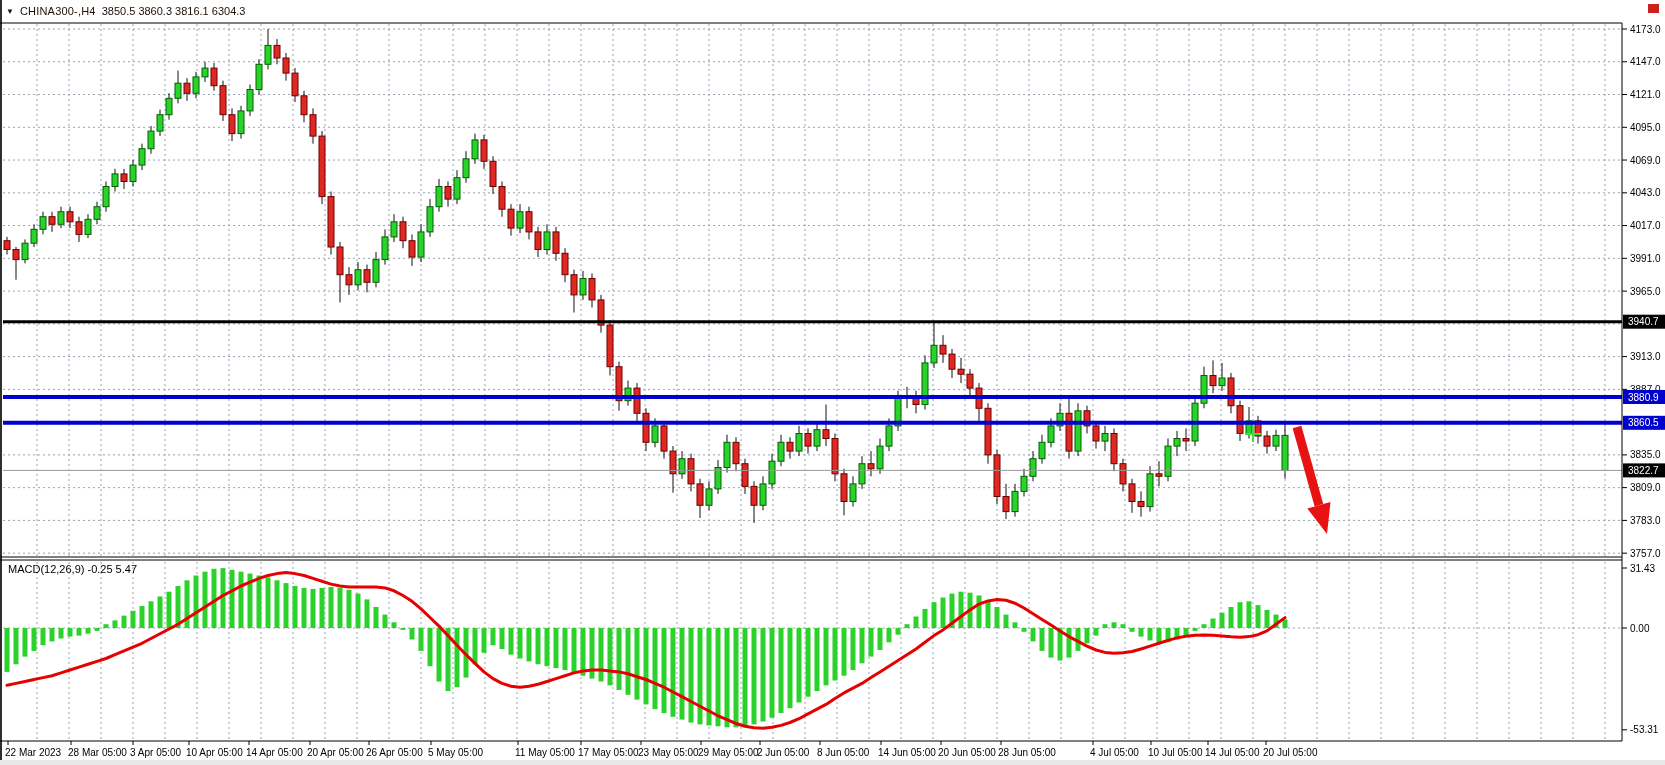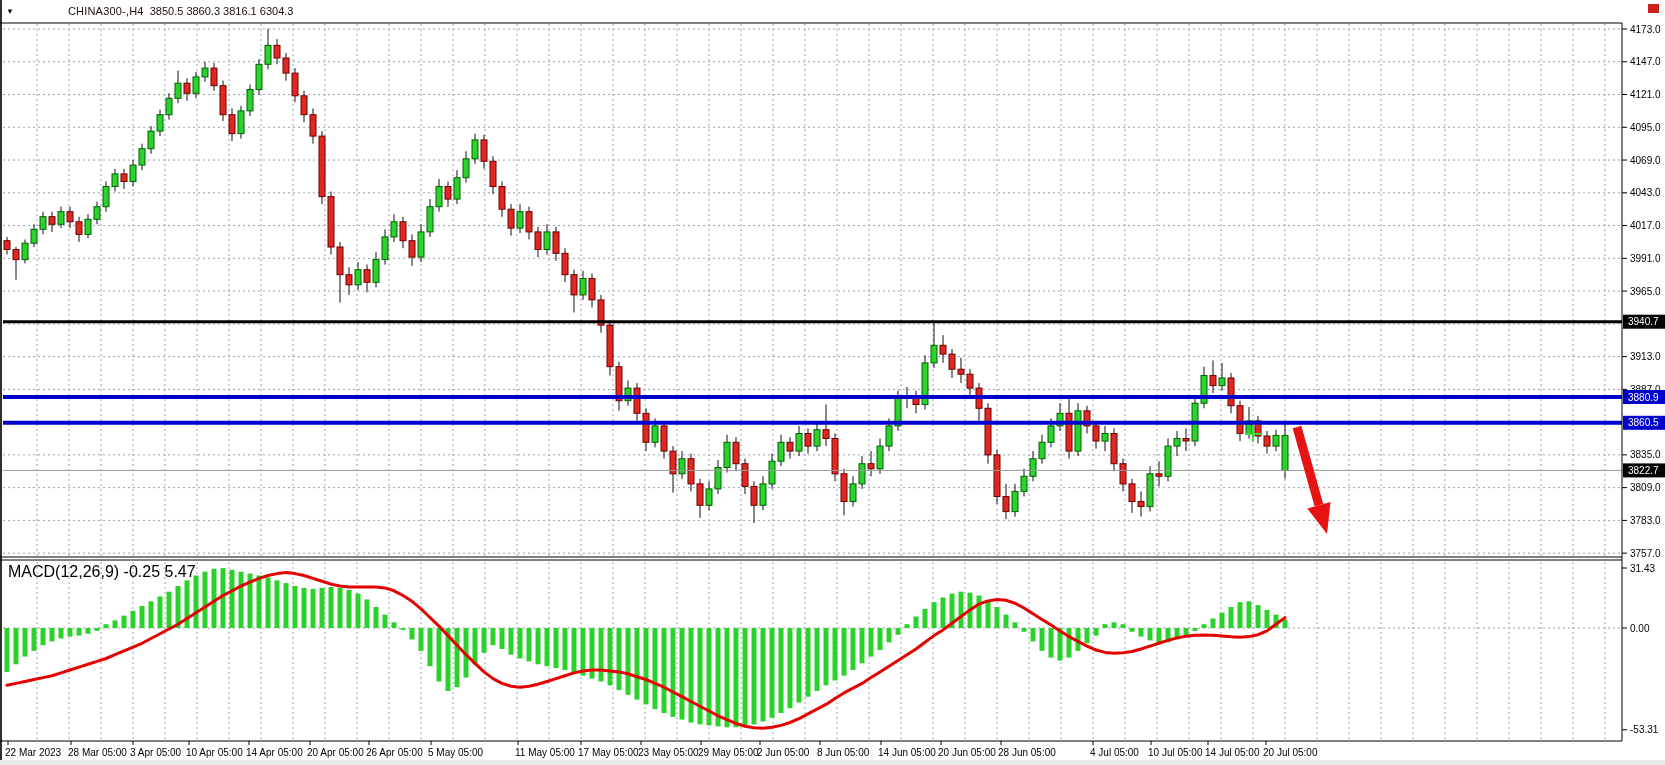--- a/index.html
+++ b/index.html
@@ -2,22 +2,22 @@
 <html><head>
 <meta charset="utf-8">
 <style>
   html,body{margin:0;padding:0;background:#ffffff;}
   body{width:1665px;height:765px;overflow:hidden;font-family:"Liberation Sans",sans-serif;}
   #stage{position:relative;width:1665px;height:765px;background:#ffffff;}
   #chart-svg{position:absolute;left:0;top:0;}
   .hdr{position:absolute;left:6px;top:3px;height:16px;display:flex;align-items:center;gap:6px;
        font-size:11px;color:#1c1008;white-space:nowrap;z-index:5;}
   .hdr .tri{font-size:8px;color:#111;}
-  .hdr .sym{letter-spacing:.2px;margin-left:48px;}
-  .macd-label{position:absolute;left:8px;top:563px;font-size:16px;color:#000;z-index:5;}
+  .hdr .sym{letter-spacing:.2px;}
+  .macd-label{position:absolute;left:8px;top:563px;font-size:11px;color:#000;z-index:5;}
   .corner-dot{position:absolute;right:6px;top:4px;width:11px;height:9px;background:#cf2020;z-index:6;}
 </style>
 </head>
 <body>
 
 <div id="stage">
   <div class="hdr">
     <span class="tri">▼</span>
     <span class="sym">CHINA300-,H4</span>
     <span class="ohlc">3850.5 3860.3 3816.1 6304.3</span>

